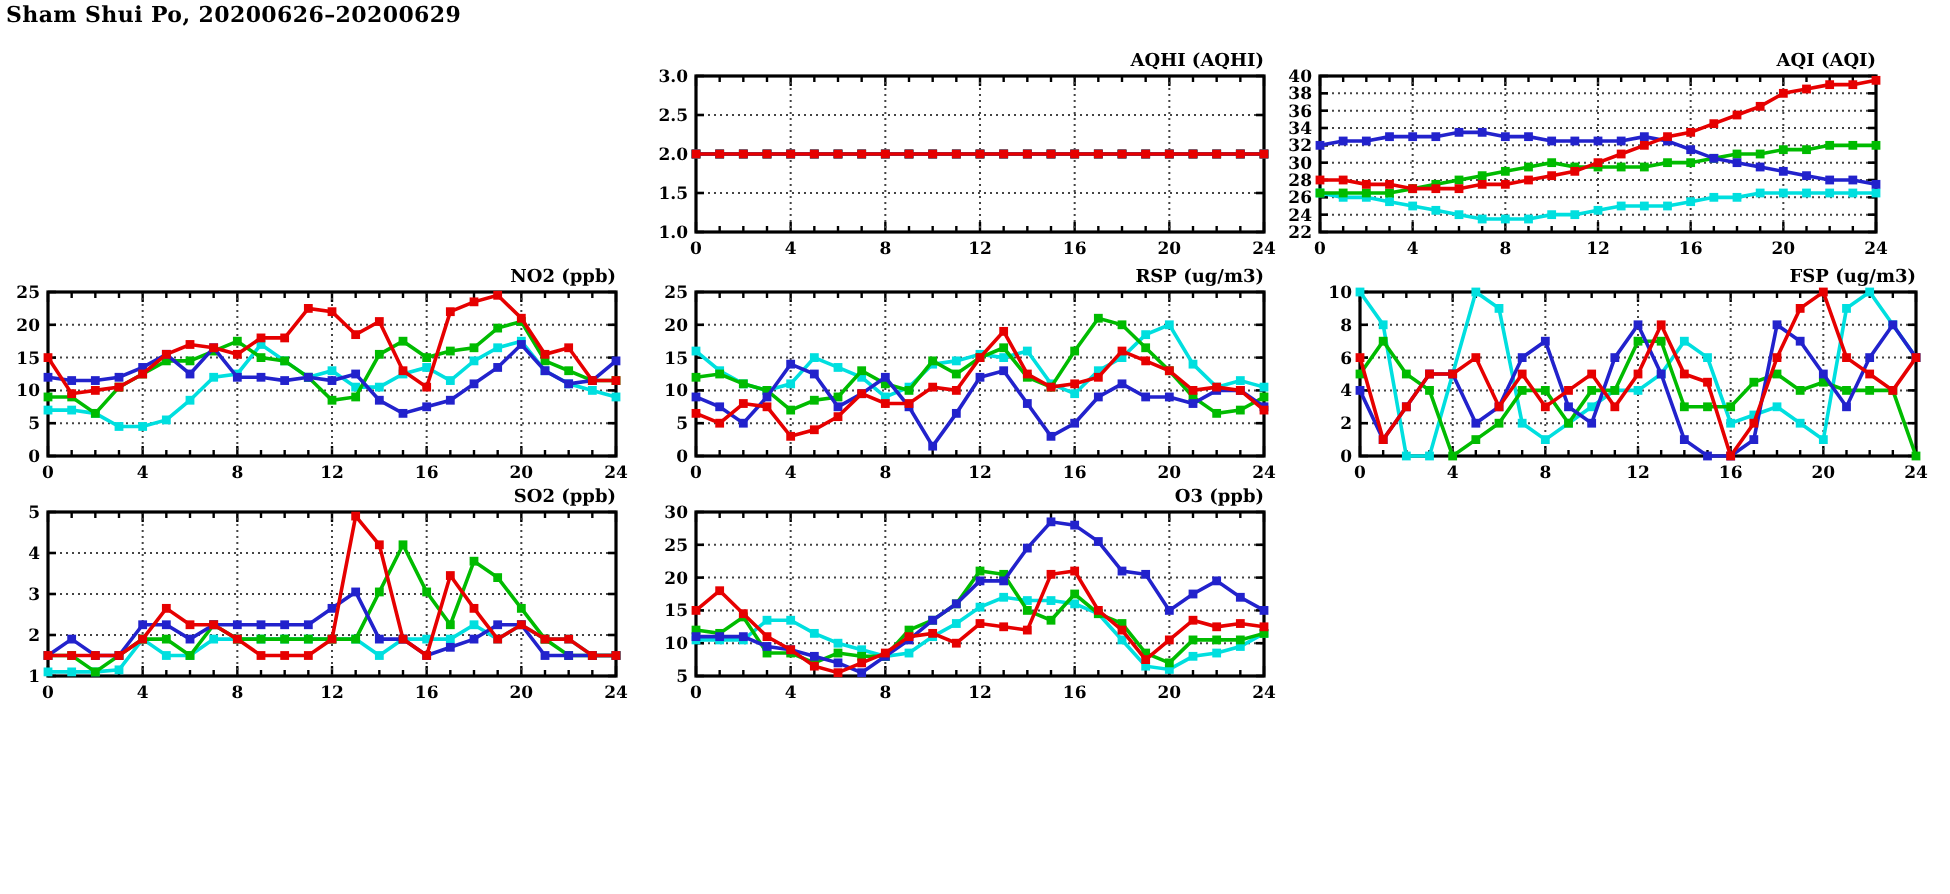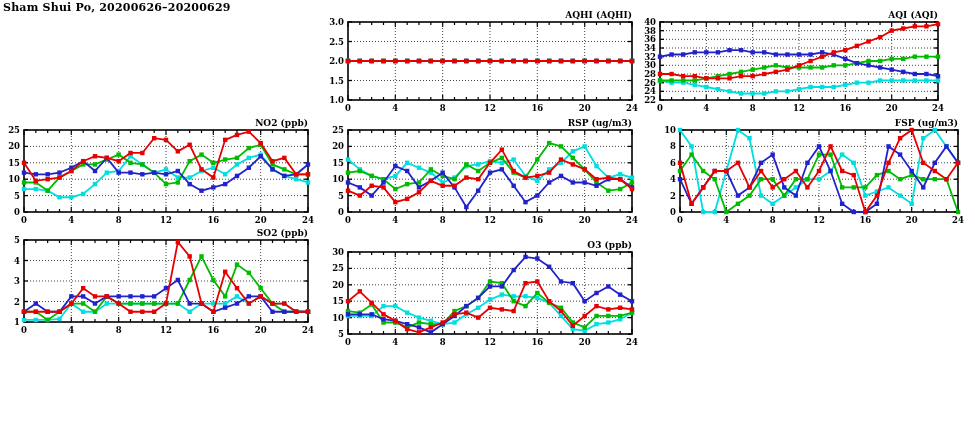--- a/index.html
+++ b/index.html
@@ -4,21 +4,21 @@
 <style>
   html,body{margin:0;padding:0;}
   body{
     width:975px;height:447px;position:relative;background:#ffffff;
     font-family:"DejaVu Serif",serif;overflow:hidden;
   }
   .main-title{
     position:absolute;left:3px;top:1px;font-size:11px;font-weight:bold;
     color:#000;white-space:nowrap;letter-spacing:.2px;
   }
-  .chart{position:absolute;}
+  .chart{position:absolute;margin-top:16px;}
   .chart-title{
     position:absolute;right:0;bottom:100%;margin-bottom:2px;
     font-size:9px;font-weight:bold;color:#000;white-space:nowrap;
   }
   svg{display:block;}
   text.tick{
     font-family:"DejaVu Serif",serif;font-size:8.5px;font-weight:bold;fill:#000;
   }
 </style>
 </head>
@@ -1197,21 +1197,21 @@
       <rect x="210.8" y="45.975" width="4.4" height="4.4" fill="#e60000"></rect>
       <rect x="222.63333333333333" y="61.349999999999994" width="4.4" height="4.4" fill="#e60000"></rect>
       <rect x="234.4666666666667" y="54.175" width="4.4" height="4.4" fill="#e60000"></rect>
       <rect x="246.3" y="61.349999999999994" width="4.4" height="4.4" fill="#e60000"></rect>
       <rect x="258.1333333333333" y="61.349999999999994" width="4.4" height="4.4" fill="#e60000"></rect>
       <rect x="269.9666666666667" y="69.55" width="4.4" height="4.4" fill="#e60000"></rect>
       <rect x="281.8" y="69.55" width="4.4" height="4.4" fill="#e60000"></rect>
     </svg>
   </div>
 
-<div class="chart" style="left:348px;top:252px;width:284px;height:66px">
+<div class="chart" style="left:348px;top:240px;width:284px;height:66px">
   <div class="chart-title">O3 (ppb)</div>
 <svg width="284" height="82" style="overflow: visible;">
       <line x1="0" x2="4" y1="82" y2="82" stroke="#000000" stroke-width="1.3"></line>
       <line x1="280" x2="284" y1="82" y2="82" stroke="#000000" stroke-width="1.3"></line>
       <text x="-4" y="85" text-anchor="end" class="tick">5</text>
       <line x1="0" x2="284" y1="65.6" y2="65.6" stroke="#444444" stroke-width="1" stroke-dasharray="1 2"></line>
       <line x1="0" x2="4" y1="65.6" y2="65.6" stroke="#000000" stroke-width="1.3"></line>
       <line x1="280" x2="284" y1="65.6" y2="65.6" stroke="#000000" stroke-width="1.3"></line>
       <text x="-4" y="68.6" text-anchor="end" class="tick">10</text>
       <line x1="0" x2="284" y1="49.199999999999996" y2="49.199999999999996" stroke="#444444" stroke-width="1" stroke-dasharray="1 2"></line>

